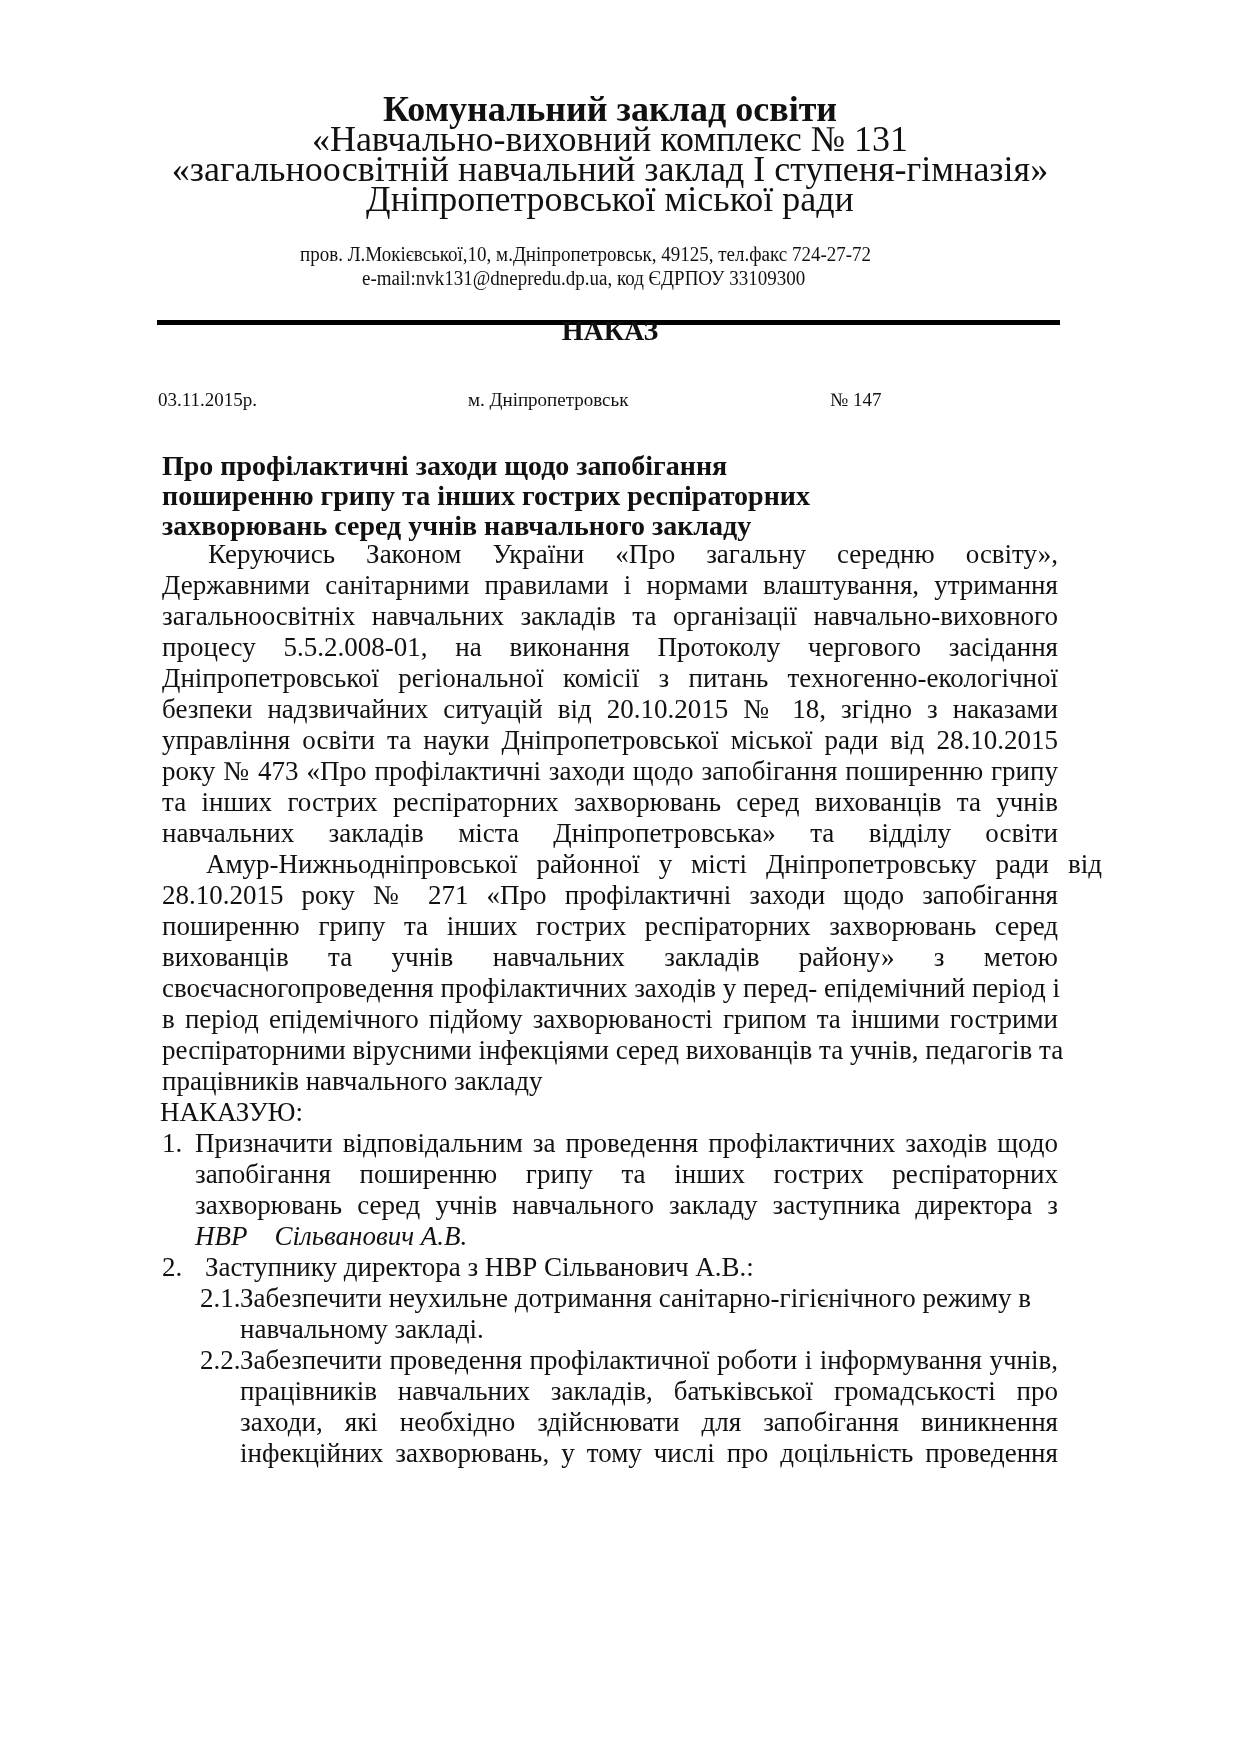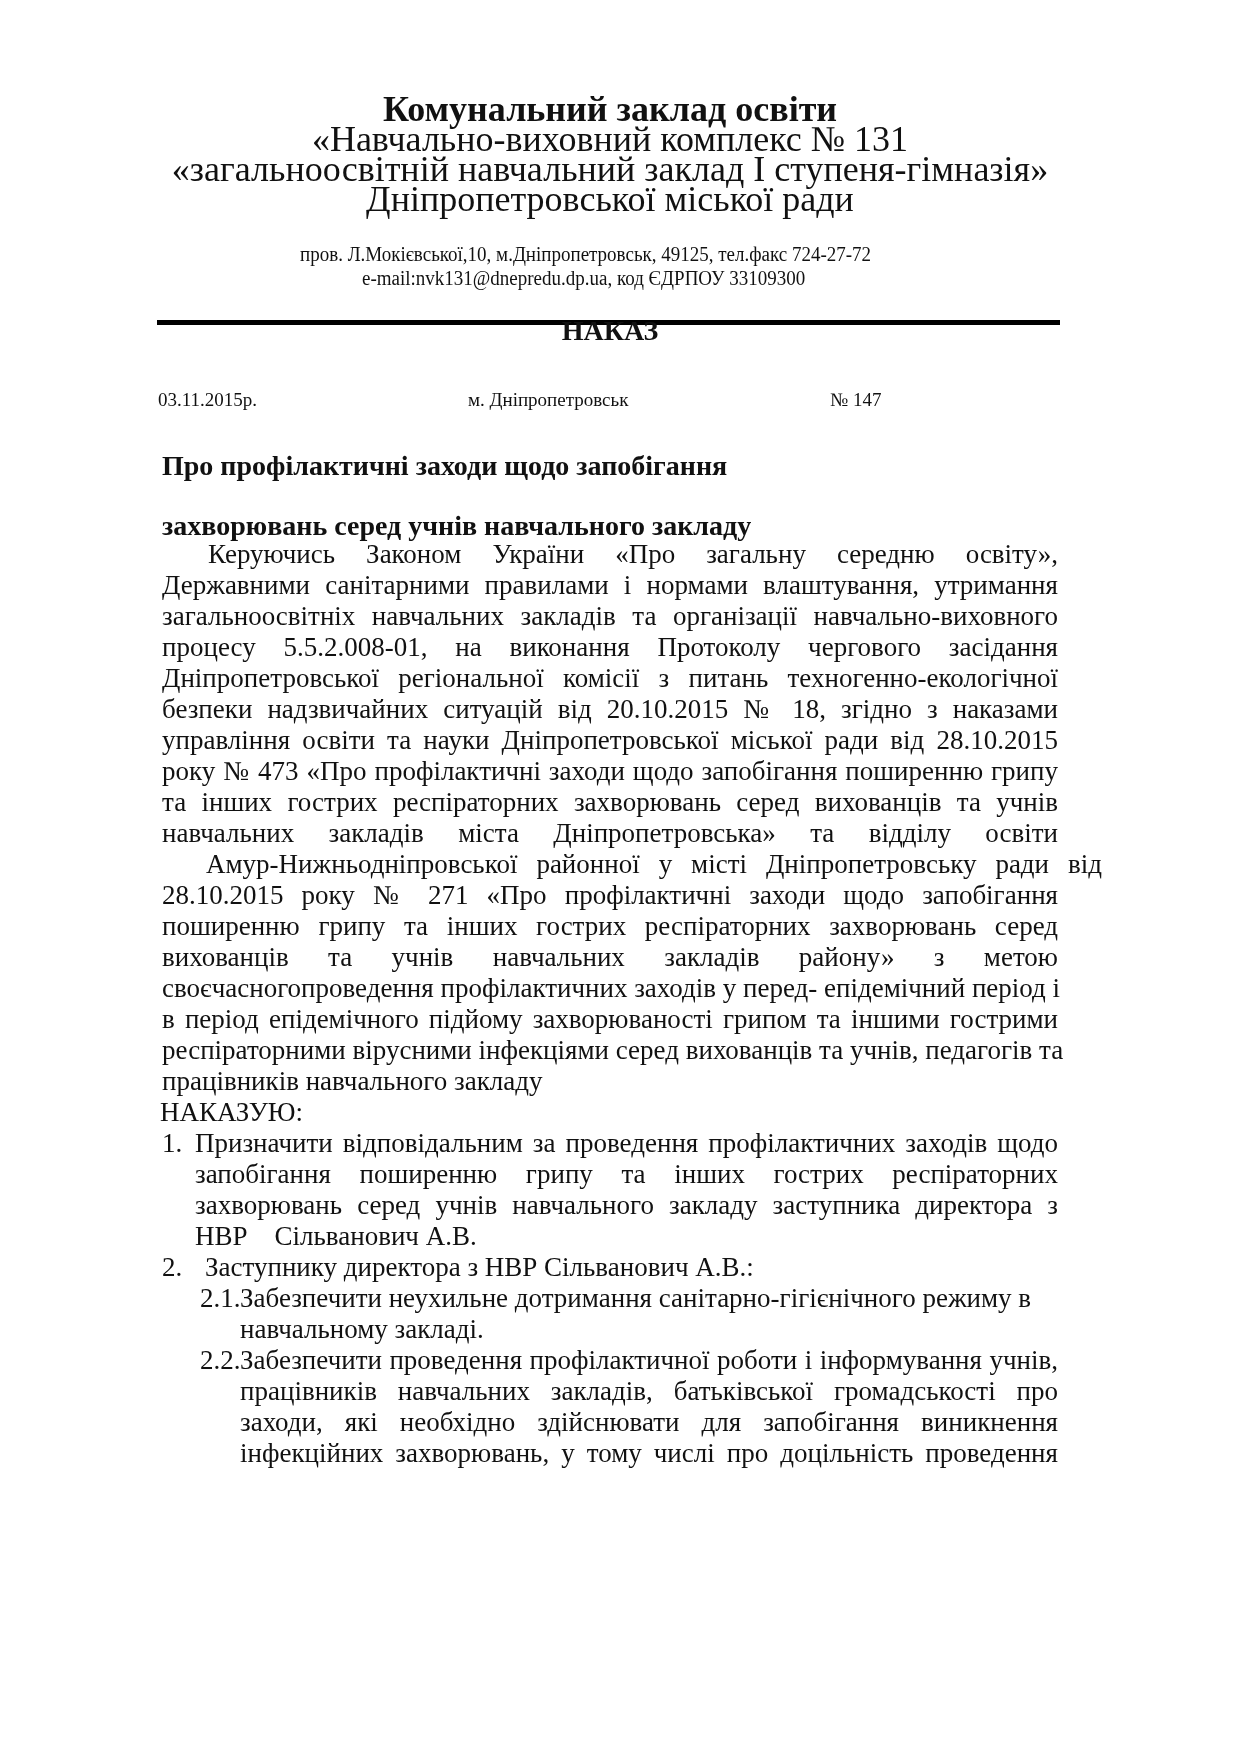--- a/index.html
+++ b/index.html
@@ -32,20 +32,21 @@
 
   <div class="rule"></div>
 
   <div class="title-order" style="top:314px;">НАКАЗ</div>
 
   <div class="meta" style="left:158px; top:383px;">03.11.2015р.</div>
   <div class="meta" style="left:468px; top:383px;">м. Дніпропетровськ</div>
   <div class="meta" style="left:830px; top:383px;">№ 147</div>
 
   <div class="subj" style="top:450px;">Про профілактичні заходи щодо запобігання</div>
+  <div class="subj" style="top:480px;">поширенню грипу та інших гострих респіраторних</div>
   <div class="subj" style="top:510px;">захворювань серед учнів навчального закладу</div>
 
   <div class="j" style="top:538px; left:208px; width:850px;">Керуючись Законом України «Про загальну середню освіту»,</div>
   <div class="j" style="top:569px;">Державними санітарними правилами і нормами влаштування, утримання</div>
   <div class="j" style="top:600px;">загальноосвітніх навчальних закладів та організації навчально-виховного</div>
   <div class="j" style="top:631px;">процесу 5.5.2.008-01, на виконання Протоколу чергового засідання</div>
   <div class="j" style="top:662px;">Дніпропетровської регіональної  комісії з питань техногенно-екологічної</div>
   <div class="j" style="top:693px;">безпеки надзвичайних ситуацій від 20.10.2015 № 18, згідно з наказами</div>
   <div class="j" style="top:724px;">управління освіти та науки Дніпропетровської міської ради від 28.10.2015</div>
   <div class="j" style="top:755px;">року № 473 «Про профілактичні заходи щодо запобігання поширенню грипу</div>
@@ -58,21 +59,21 @@
   <div class="j" style="top:972px;">своєчасногопроведення профілактичних заходів у перед- епідемічний період і</div>
   <div class="j" style="top:1003px;">в період епідемічного підйому захворюваності грипом та іншими гострими</div>
   <div class="j" style="top:1034px;">респіраторними вірусними інфекціями серед вихованців та учнів, педагогів та</div>
   <div class="j last" style="top:1065px;">працівників навчального закладу</div>
   <div class="ln" style="left:160px; top:1096px;">НАКАЗУЮ:</div>
 
   <div class="num" style="left:162px; top:1127px;">1.</div>
   <div class="j" style="left:195px; width:863px; top:1127px;">Призначити відповідальним за проведення профілактичних заходів щодо</div>
   <div class="j" style="left:195px; width:863px; top:1158px;">запобігання поширенню грипу та інших гострих респіраторних</div>
   <div class="j" style="left:195px; width:863px; top:1189px;">захворювань серед учнів навчального закладу заступника  директора з</div>
-  <div class="j last" style="left:195px; width:863px; top:1220px; white-space:pre;">НВР    Сільванович А.В.</div>
+  <div class="j last" style="left:195px; width:863px; top:1220px; white-space:pre;font-style:italic;">НВР    Сільванович А.В.</div>
 
   <div class="num" style="left:162px; top:1251px;">2.</div>
   <div class="j last" style="left:205px; width:863px; top:1251px;">Заступнику директора з НВР Сільванович А.В.:</div>
 
   <div class="num" style="left:200px; top:1282px;">2.1.</div>
   <div class="j last" style="left:240px; width:818px; top:1282px;">Забезпечити неухильне дотримання санітарно-гігієнічного режиму в</div>
   <div class="j last" style="left:240px; width:818px; top:1313px;">навчальному закладі.</div>
 
   <div class="num" style="left:200px; top:1344px;">2.2.</div>
   <div class="j" style="left:240px; width:818px; top:1344px;">Забезпечити проведення профілактичної роботи і інформування учнів,</div>

